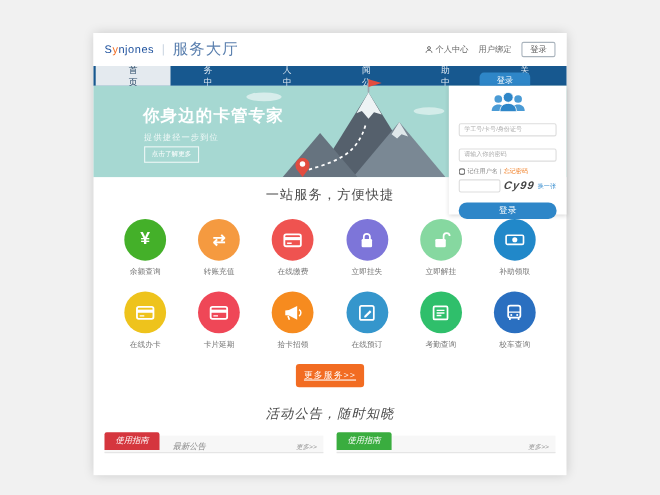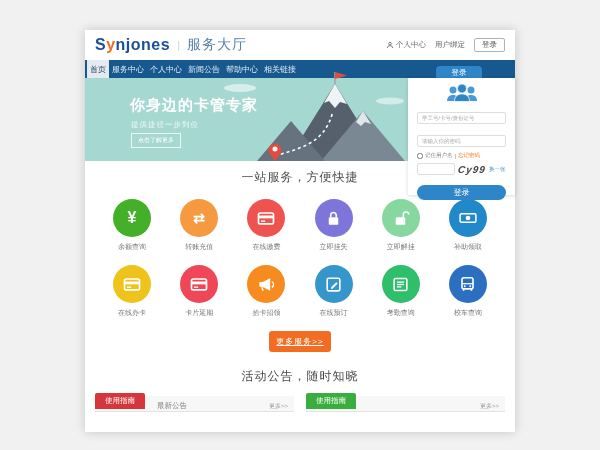--- a/index.html
+++ b/index.html
@@ -3,31 +3,31 @@
 <meta charset="utf-8">
 <style>
   * { margin:0; padding:0; box-sizing:border-box; }
   body { font-family:"Liberation Sans", sans-serif; background:#ededed; }
   .canvas { position:relative; width:600px; height:450px; background:#f1f1f1; overflow:hidden; }
   .page { position:absolute; left:85px; top:30px; width:430px; height:402px; background:#fff;
           box-shadow:0 0 10px rgba(0,0,0,.18); }
 
   
   .hdr { position:relative; height:30px; display:flex; align-items:center; padding:0 10px; background:#fff; }
-  .logo { font-size:16px; font-weight:bold; color:#1b4f9c; letter-spacing:.5px; }
+  .logo { font-size:10px; font-weight:normal; color:#1b4f9c; letter-spacing:.5px; }
   .logo .y { color:#f26c22; }
   .logo-div { color:#c9d4e0; margin:0 7px; font-size:11px; }
   .logo-sub { font-size:14px; color:#5a7fae; letter-spacing:1px; }
   .hdr-right { margin-left:auto; display:flex; align-items:center; gap:9px; }
   .hdr-link { font-size:7.5px; color:#666; cursor:pointer; display:flex; align-items:center; gap:2px; }
   .hdr-btn { font-size:7.5px; color:#555; border:1px solid #aab4bd; border-radius:2px; padding:1px 7px; cursor:pointer; background:#fff; }
 
   
   .nav { height:18px; background:#17588f; display:flex; align-items:stretch; padding-left:2px; }
-  .nav-item { font-size:8px; color:#dfe9f2; padding:0 3px; display:flex; align-items:center; cursor:pointer; }
+  .nav-item { font-size:8px; color:#dfe9f2; padding:0 30px; display:flex; align-items:center; cursor:pointer; }
   .nav-item.active { background:#e4eaef; color:#2a4a68; }
 
   
   .banner { position:relative; height:83px; background:#a6d8d2; overflow:visible; }
   .banner-title { position:absolute; left:45px; top:18px; font-size:15px; font-weight:bold; color:#fff; letter-spacing:1px; }
   .banner-sub { position:absolute; left:46px; top:42px; font-size:7.5px; color:rgba(255,255,255,.85); letter-spacing:1px; }
   .banner-cta { position:absolute; left:46px; top:55px; font-size:6px; color:#fff; border:1px solid rgba(255,255,255,.8);
                 padding:2px 6px; cursor:pointer; background:transparent; }
   .mountains { position:absolute; left:120px; bottom:0; }
 
@@ -58,21 +58,21 @@
   .services { padding-top:8px; }
   .svc-row { display:flex; justify-content:space-between; padding:0 22px; margin-top:13px; }
   .svc-item { width:50px; display:flex; flex-direction:column; align-items:center; cursor:pointer; }
   .svc-circle { width:38px; height:38px; border-radius:50%; display:flex; align-items:center; justify-content:center; }
   .svc-label { font-size:7px; color:#777; margin-top:5px; white-space:nowrap; }
   .svc-glyph { color:#fff; font-weight:bold; }
   .more-btn { display:block; margin:13px auto 0; background:#f26c22; color:#fff; border:none; border-radius:3px;
               font-size:8px; padding:5px 7px; cursor:pointer; letter-spacing:1px;text-decoration:underline; }
 
   
-  .announce { margin-top:16px; }
+  .announce { margin-top:16px;font-style:italic; }
   .panels { display:flex; gap:12px; padding:0 10px; margin-top:11px; }
   .panel { flex:1; }
   .panel-bar { position:relative; height:16px; background:#f7f7f7; border-bottom:1px solid #e3e3e3;
                display:flex; align-items:flex-end; }
   .ribbon { position:relative; top:-2px; height:16px; padding:0 10px; color:#fff; font-size:7.5px;
             display:flex; align-items:center; cursor:pointer; border-radius:2px 2px 0 0; }
   .tab2 { font-size:7.5px; color:#888; margin-left:12px; cursor:pointer; }
   .bar-more { margin-left:auto; margin-right:6px; font-size:6px; color:#999; cursor:pointer; }
 </style>
 </head>

